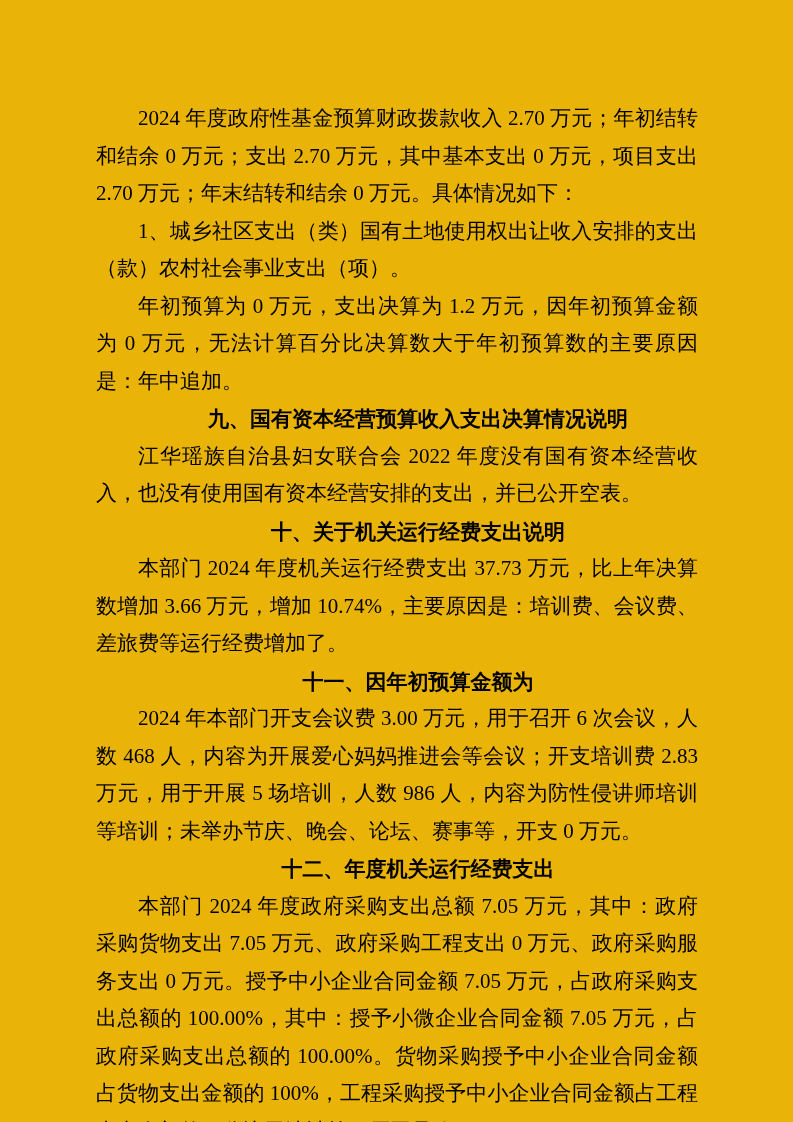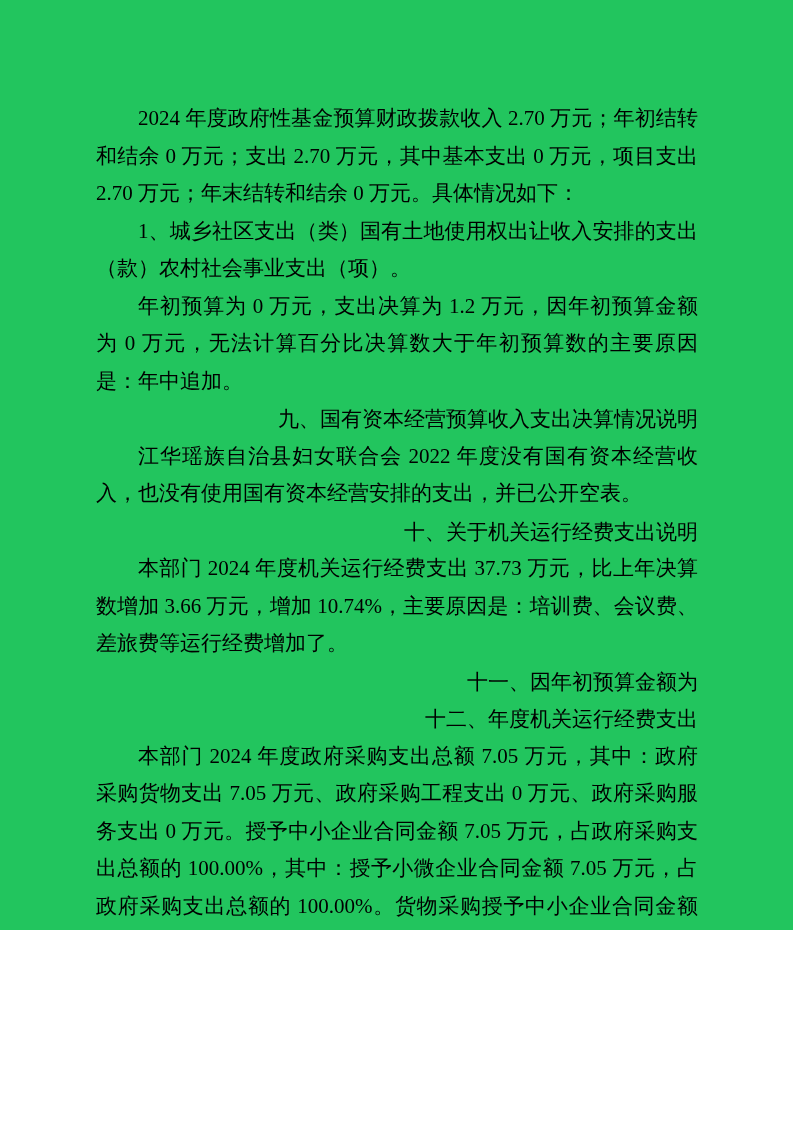--- a/index.html
+++ b/index.html
@@ -3,54 +3,55 @@
 <meta charset="utf-8">
 <style>
   html, body {
     margin: 0;
     padding: 0;
     background: #ffffff;
   }
   .page {
     position: relative;
     width: 793px;
-    height: 930px;
+    height: 1122px;
     margin: 0 auto;
-    background: #22c55e;
+    background: #eab308;
     color: #000000;
     box-sizing: border-box;
     padding: 100px 95px 0 96px;
     overflow: hidden;
     font-family: "Liberation Serif", "DejaVu Serif", serif;
     font-size: 21px;
     line-height: 37.5px;
   }
   .block {
     margin: 0;
     padding: 0;
     text-indent: 2em;
   }
   .body {
     text-align: justify;
     font-family: "Liberation Serif", "DejaVu Serif", serif;
     font-weight: normal;
   }
   .heading {
-    text-align: right;
+    text-align: center;
     font-family: "Liberation Sans", "DejaVu Sans", sans-serif;
-    font-weight: normal;
+    font-weight: bold;
   }
 </style>
 </head>
 <body>
 
 <div class="page">
   <p class="block body">2024 年度政府性基金预算财政拨款收入 2.70 万元；年初结转和结余 0 万元；支出 2.70 万元，其中基本支出 0 万元，项目支出 2.70 万元；年末结转和结余 0 万元。具体情况如下：</p>
   <p class="block body">1、城乡社区支出（类）国有土地使用权出让收入安排的支出（款）农村社会事业支出（项）。</p>
   <p class="block body">年初预算为 0 万元，支出决算为 1.2 万元，因年初预算金额为 0 万元，无法计算百分比决算数大于年初预算数的主要原因是：年中追加。</p>
   <p class="block heading">九、国有资本经营预算收入支出决算情况说明</p>
   <p class="block body">江华瑶族自治县妇女联合会 2022 年度没有国有资本经营收入，也没有使用国有资本经营安排的支出，并已公开空表。</p>
   <p class="block heading">十、关于机关运行经费支出说明</p>
   <p class="block body">本部门 2024 年度机关运行经费支出 37.73 万元，比上年决算数增加 3.66 万元，增加 10.74%，主要原因是：培训费、会议费、差旅费等运行经费增加了。</p>
   <p class="block heading">十一、因年初预算金额为</p>
+  <p class="block body">2024 年本部门开支会议费 3.00 万元，用于召开 6 次会议，人数 468 人，内容为开展爱心妈妈推进会等会议；开支培训费 2.83 万元，用于开展 5 场培训，人数 986 人，内容为防性侵讲师培训等培训；未举办节庆、晚会、论坛、赛事等，开支 0 万元。</p>
   <p class="block heading">十二、年度机关运行经费支出</p>
   <p class="block body">本部门 2024 年度政府采购支出总额 7.05 万元，其中：政府采购货物支出 7.05 万元、政府采购工程支出 0 万元、政府采购服务支出 0 万元。授予中小企业合同金额 7.05 万元，占政府采购支出总额的 100.00%，其中：授予小微企业合同金额 7.05 万元，占政府采购支出总额的 100.00%。货物采购授予中小企业合同金额占货物支出金额的 100%，工程采购授予中小企业合同金额占工程支出金额的百分比无法计算，原因是政</p>
 </div>
 
 </body></html>

